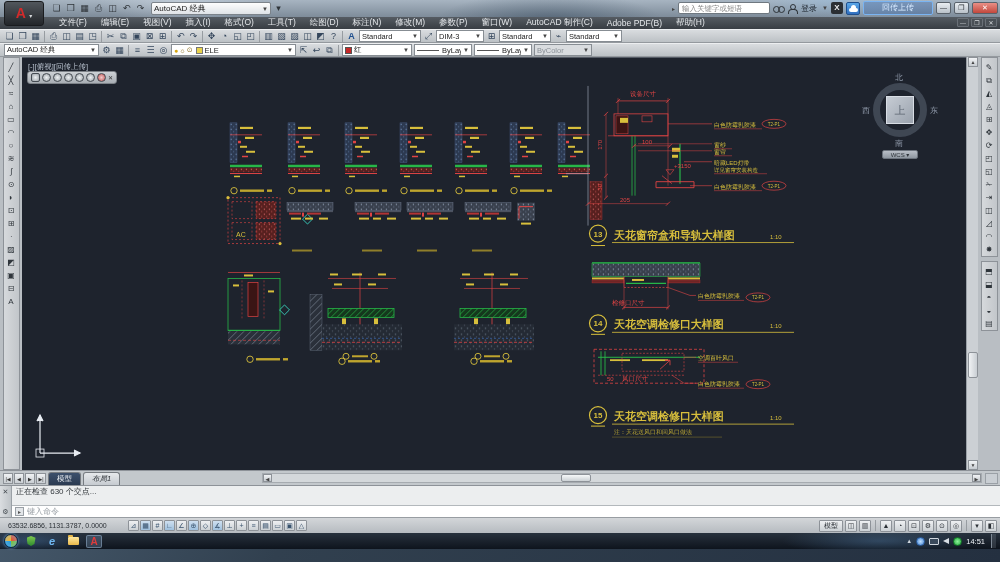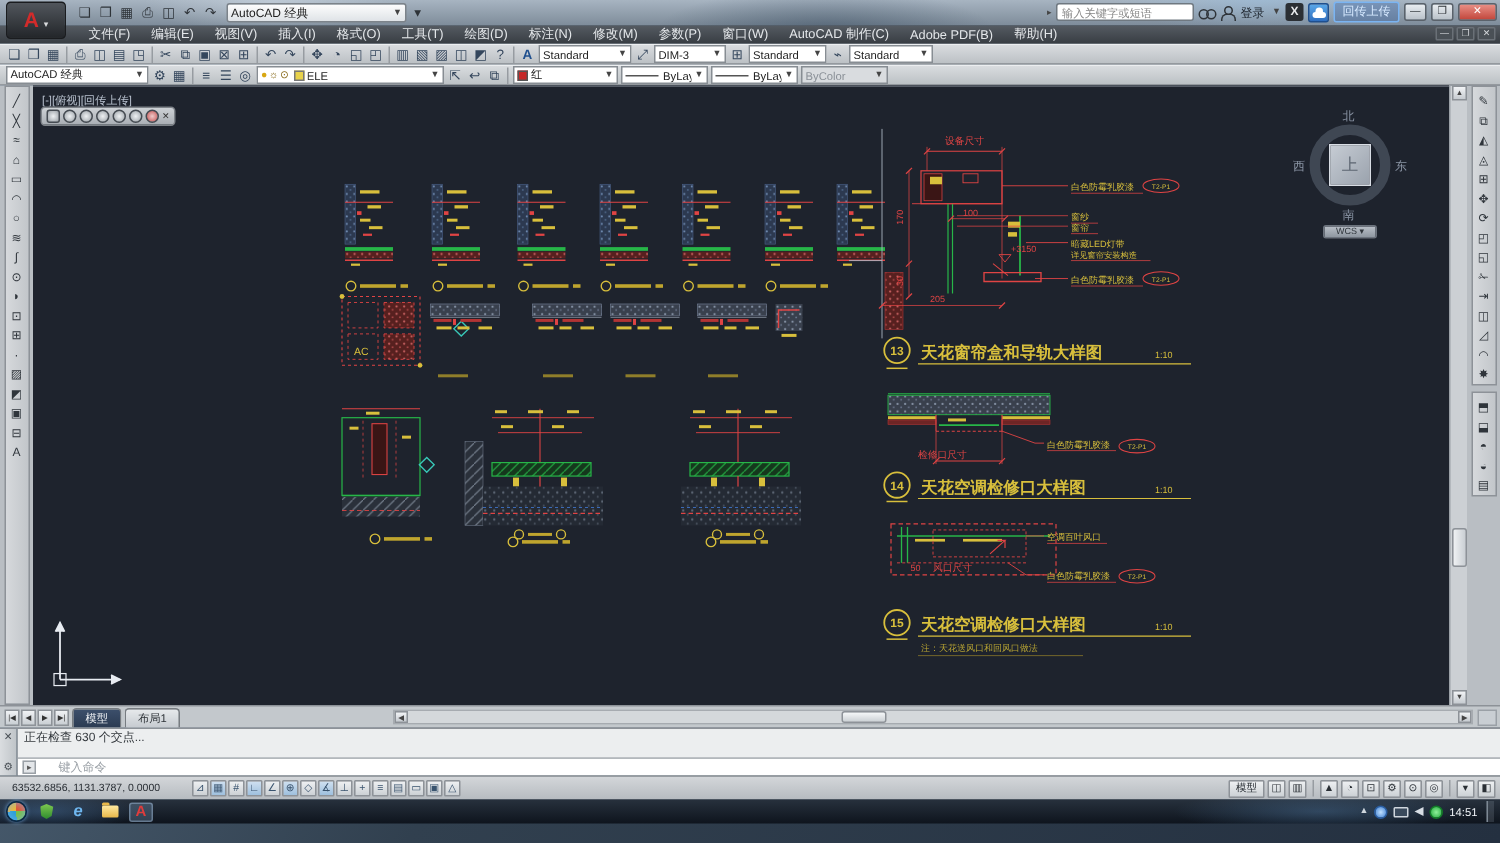--- a/index.html
+++ b/index.html
@@ -43,21 +43,21 @@
   .signin { font-size:8px; color:#1d242c; }
   .xchg { width:12px; height:12px; background:#2b2f34; color:#e8eaec; font-size:8px; font-weight:bold;
     text-align:center; line-height:12px; border-radius:2px; }
   .cloudchip { width:14px; height:13px; background:linear-gradient(#5aa7e8,#2f6fc0); border:1px solid #1f4f8e;
     border-radius:2px; position:relative; }
   .cloudchip:before { content:""; position:absolute; left:2px; top:5px; width:9px; height:4px;
     background:#fff; border-radius:3px; }
   .cloudchip:after { content:""; position:absolute; left:4px; top:2px; width:5px; height:5px;
     background:#fff; border-radius:50%; }
   .upload { height:14px; background:rgba(45,95,165,.35); border:1px solid #7ab4f2; border-radius:2px;
-    color:#d6e9ff; font-size:8px; line-height:12px; padding:0 5px; }
+    color:#d6e9ff; font-size:8px; line-height:12px; padding:0 18px; }
   .winbtn { width:15px; height:12px; border:1px solid #5a626b; border-radius:2px;
     background:linear-gradient(#e9edf1,#b9c1c9); color:#2e3338; font-size:7px; line-height:10px; text-align:center; }
   .winbtn.close { background:linear-gradient(#e98f86,#c2473c); color:#fff; width:26px; }
 
   
   .menubar { height:12px; background:linear-gradient(180deg,#555b62,#383d43); display:flex;
     align-items:center; padding-left:52px; position:relative; }
   .menubar .m { font-size:8.5px; color:#e4e7ea; padding:0 7px; white-space:nowrap; }
   .docbtns { position:absolute; right:3px; top:1px; display:flex; gap:2px; }
   .docbtns span { width:12px; height:9px; font-size:6px; line-height:8px; text-align:center;
@@ -118,38 +118,38 @@
   svg.draw { position:absolute; inset:0; width:100%; height:100%; }
 
   
   .hrow { height:15px; background:#c3c8cc; border-top:1px solid #8d9298; display:flex; align-items:center; position:relative; }
   .tabnav { display:flex; gap:1px; margin-left:3px; }
   .tabnav span { width:10px; height:11px; background:linear-gradient(#f0f2f4,#c9ced3); border:1px solid #8d9298;
     font-size:5px; text-align:center; line-height:10px; color:#333; }
   .mtab { height:13px; font-size:7.5px; padding:0 8px; line-height:12px; border:1px solid #777c81;
     border-bottom:none; border-radius:3px 3px 0 0; margin-left:2px; }
   .mtab.active { background:linear-gradient(#3c4f6b,#2b3b52); color:#f0f3f6; }
-  .mtab.idle { background:linear-gradient(#e6e9eb,#c6cbd0); color:#2e3338; }
+  .mtab.idle { background:linear-gradient(#e6e9eb,#c6cbd0); color:#2e3338;font-style:italic; }
   .htrack { position:absolute; left:262px; right:18px; top:2px; bottom:2px; background:#d4d8db; border:1px solid #a6abb0; }
   .htrack .arr { position:absolute; top:0; width:9px; height:100%; background:linear-gradient(#f2f4f6,#c6cbd0);
     border:1px solid #8d9298; font-size:5px; line-height:9px; text-align:center; color:#444; }
   .htrack .thumb { position:absolute; left:298px; top:0; width:30px; height:100%;
     background:linear-gradient(#f6f8f9,#ccd1d5); border:1px solid #8d9298; border-radius:2px; }
   .hcorner { position:absolute; right:2px; top:2px; width:13px; height:11px; background:#c9ced3; border:1px solid #9aa0a6; }
 
   
   .cmd { height:32px; display:flex; border-top:1px solid #8d9298; }
   .cmd-strip { width:12px; background:linear-gradient(90deg,#dadde0,#bfc4c8); border-right:1px solid #9aa0a6;
     display:flex; flex-direction:column; align-items:center; justify-content:space-between; padding:2px 0; }
   .cmd-strip span { font-size:7px; color:#4a5056; line-height:7px; }
   .cmd-body { flex:1; display:flex; flex-direction:column; }
   .cmd-hist { flex:1; background:#eceeef; font-size:8px; color:#33383d; padding:1px 4px; line-height:10px; }
   .cmd-input { height:12px; background:#fff; border-top:1px solid #b3b8bc; display:flex; align-items:center; padding:0 3px; gap:3px; }
   .cmd-ico { width:9px; height:9px; background:#e3e6e9; border:1px solid #9aa0a6; font-size:6px; line-height:8px; text-align:center; color:#555; }
-  .cmd-ph { font-size:8px; color:#9aa0a6;margin-left:12px; }
+  .cmd-ph { font-size:8px; color:#9aa0a6; }
 
   
   .status { height:16px; background:linear-gradient(#d3d6d9,#b6bbc0); border-top:1px solid #989da2;
     display:flex; align-items:center; font-size:7px; color:#2a2f35; }
   .coords { width:128px; padding-left:8px; white-space:nowrap; }
   .stg { display:flex; gap:1px; }
   .stg span { width:11px; height:11px; border:1px solid #8d9298; background:linear-gradient(#eef0f2,#ccd1d5);
     font-size:7px; line-height:10px; text-align:center; color:#39536e; border-radius:1px; }
   .stg span.on { background:linear-gradient(#cfe0f0,#9fc0de); }
   .st-right { margin-left:auto; display:flex; align-items:center; gap:2px; padding-right:3px; }

